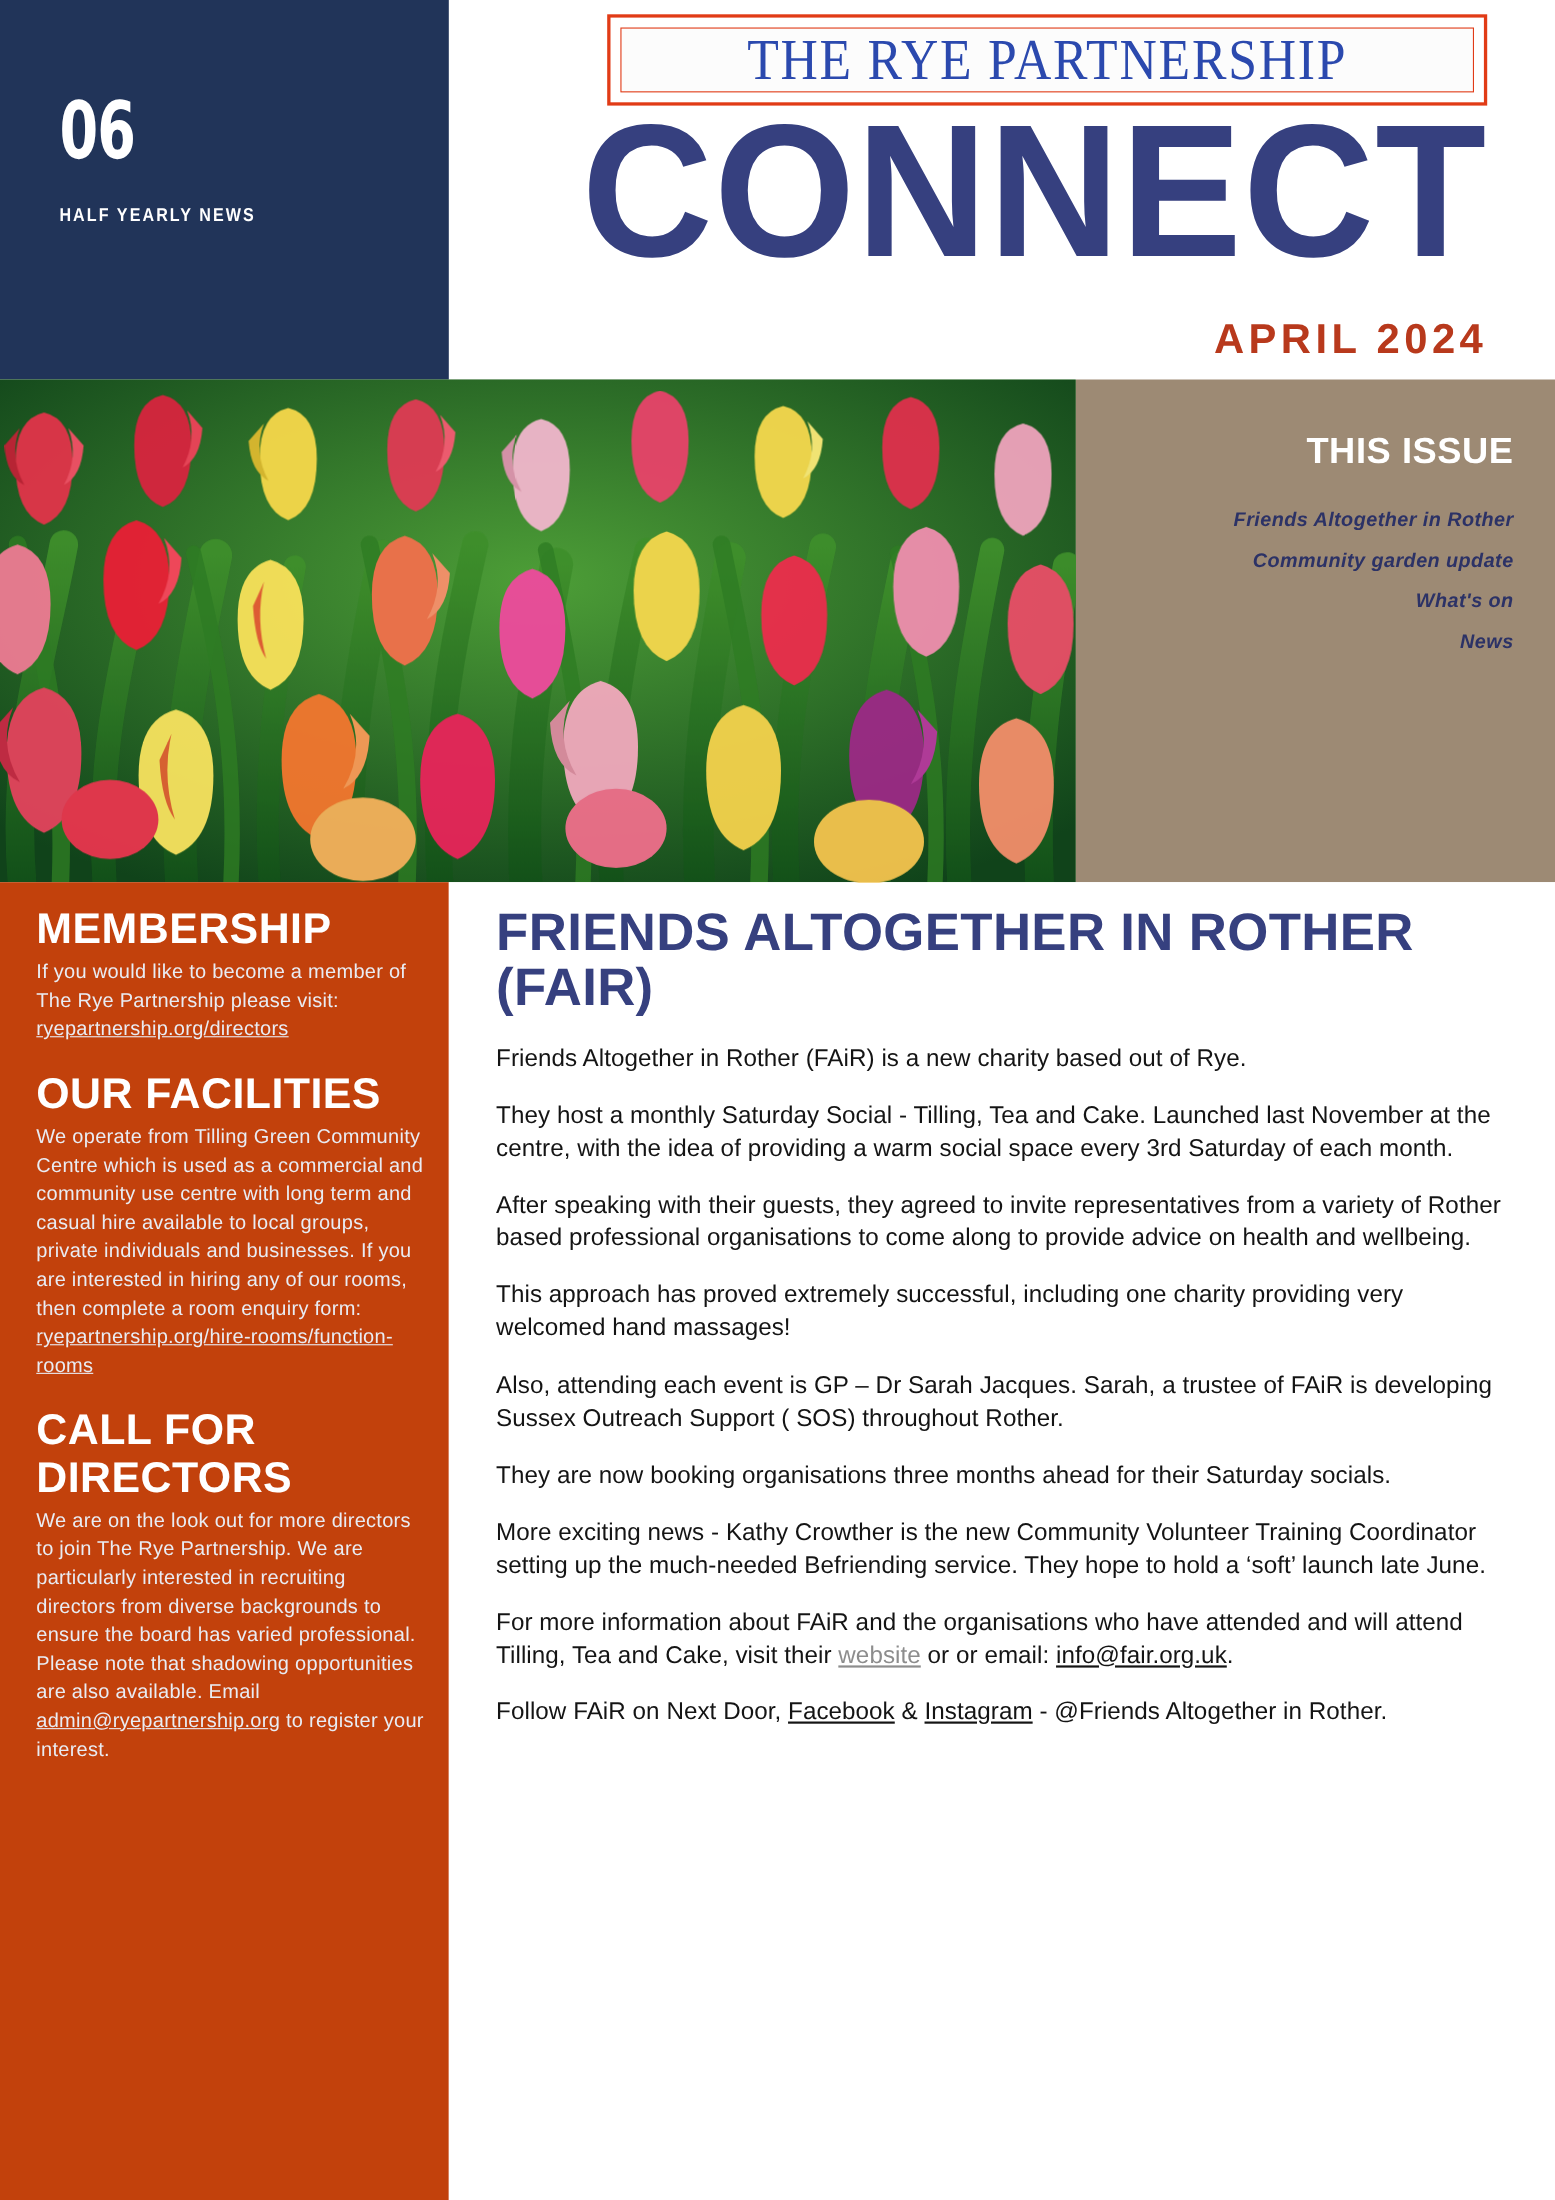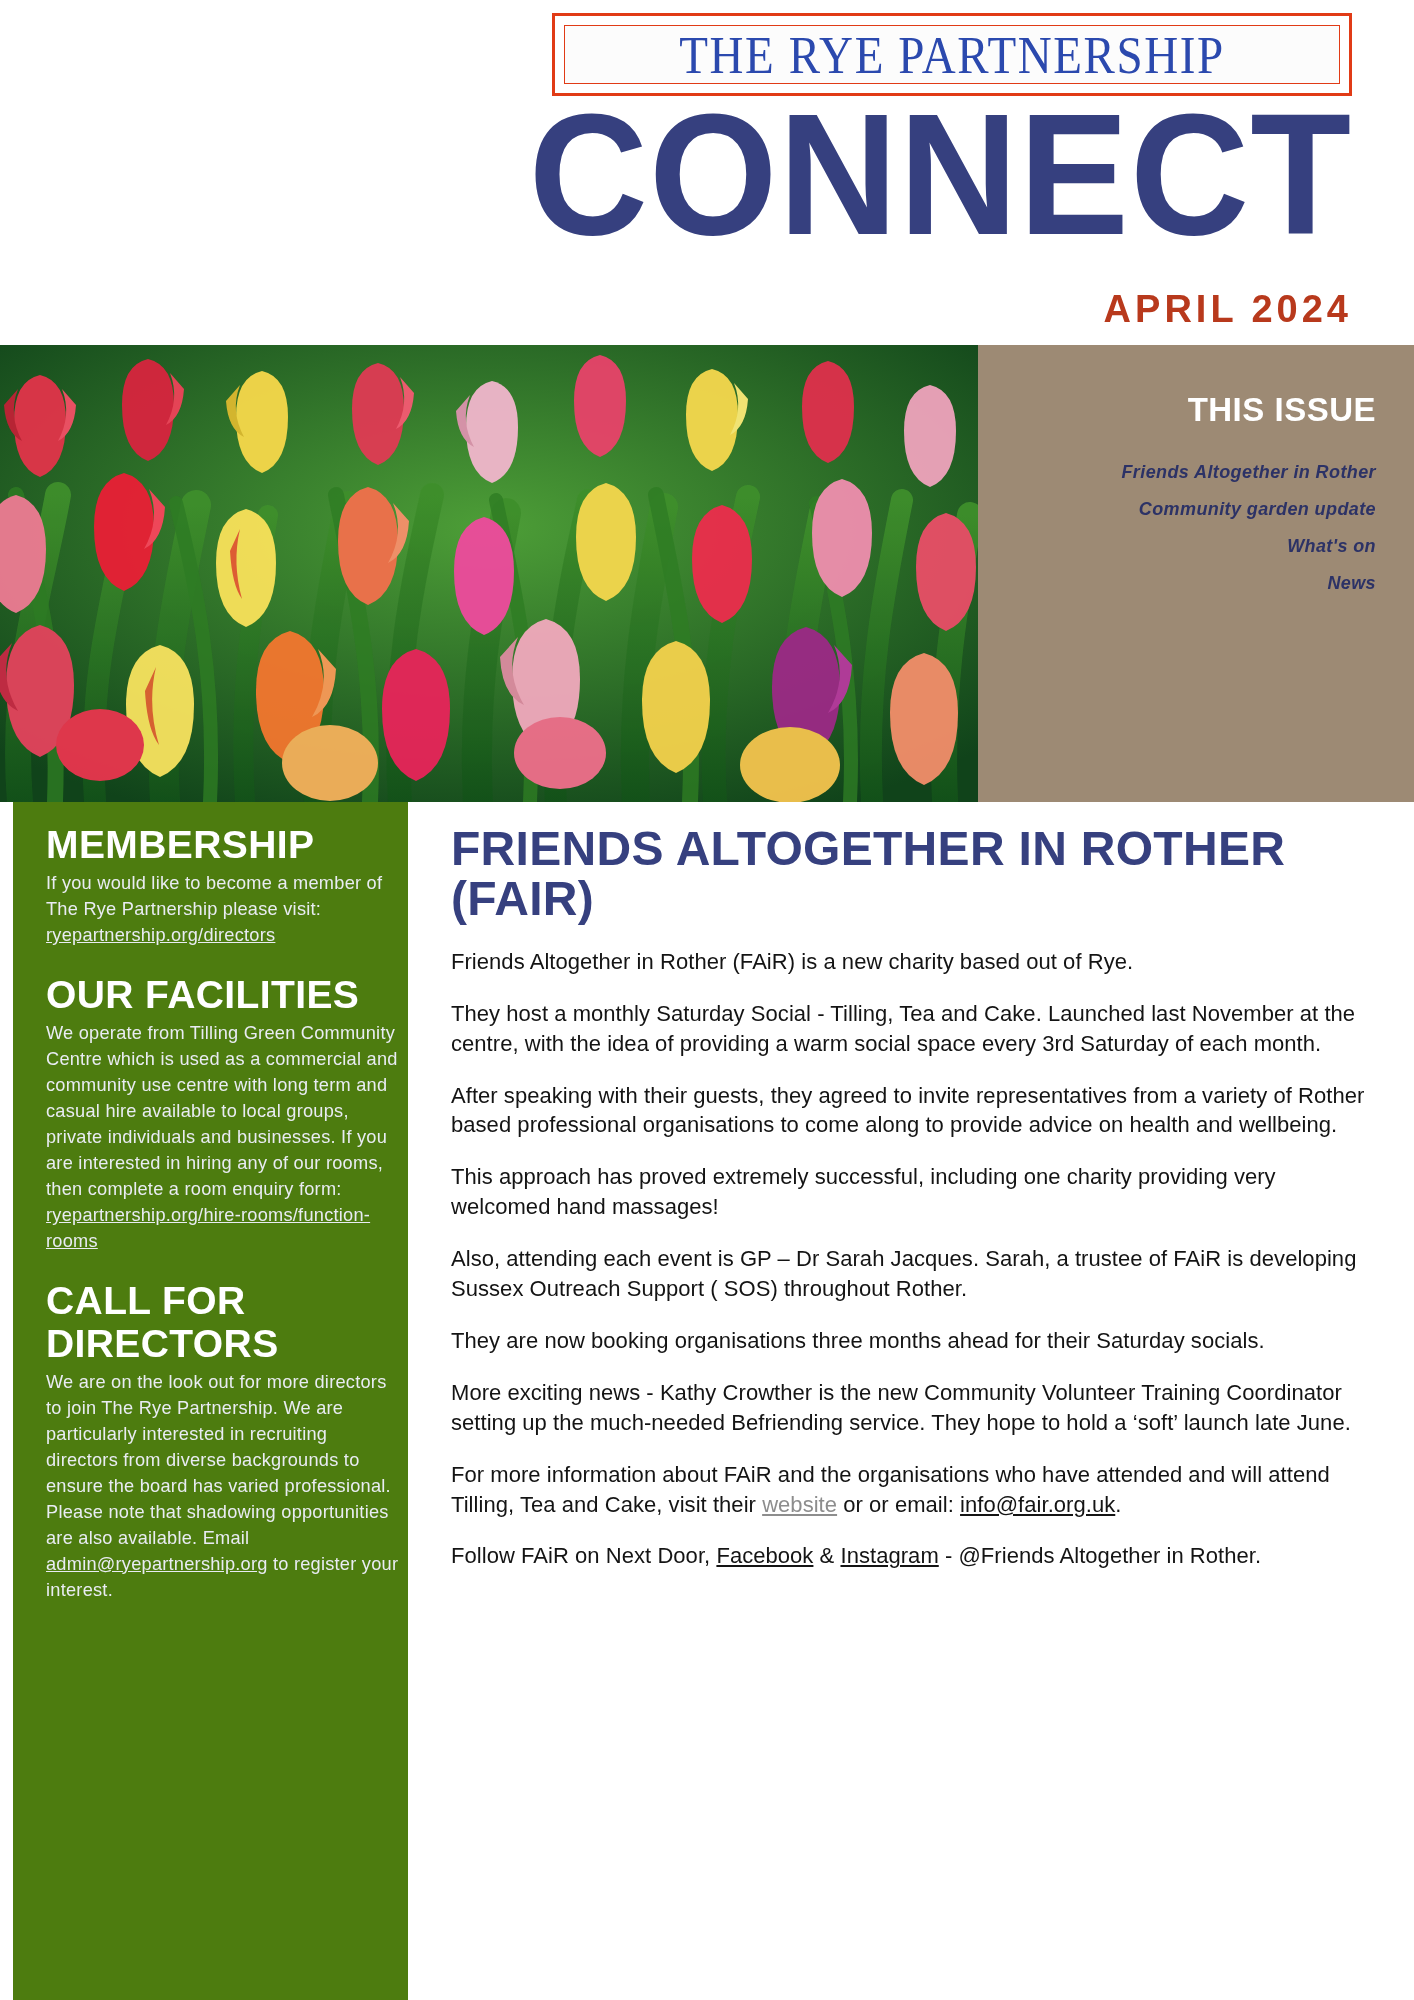--- a/index.html
+++ b/index.html
@@ -171,24 +171,24 @@
   
   .body-area {
     position: absolute;
     top: 802px; left: 0;
     width: 1414px;
     height: 1198px;
   }
 
   .sidebar {
     position: absolute;
-    left: 13px; top: 0;
+    left: 0; top: 0;
     width: 408px;
     height: 1198px;
-    background: #4d7c0f;
+    background: #c2410c;
     padding: 22px 22px 0 33px;
     overflow: hidden;
   }
 
   .side-heading {
     color: #ffffff;
     font-family: "Liberation Sans Narrow", "Liberation Sans", sans-serif;
     font-size: 39px;
     font-weight: 700;
     line-height: 1.08;
@@ -241,20 +241,24 @@
   .article .lnk { text-decoration: underline; }
   .faded { color: #8d8d8d; }
 </style>
 </head>
 <body>
 
 <div class="page">
 
   <div class="header">
 
+    <div class="issue-block">
+      <div class="issue-number">06</div>
+      <div class="issue-label">HALF YEARLY NEWS</div>
+    </div>
 
     <div class="logo-box">
       <div class="logo-inner">
         <span class="logo-text">THE RYE PARTNERSHIP</span>
       </div>
     </div>
 
     <div class="connect-title">CONNECT</div>
     <div class="issue-date">APRIL 2024</div>
   </div>

